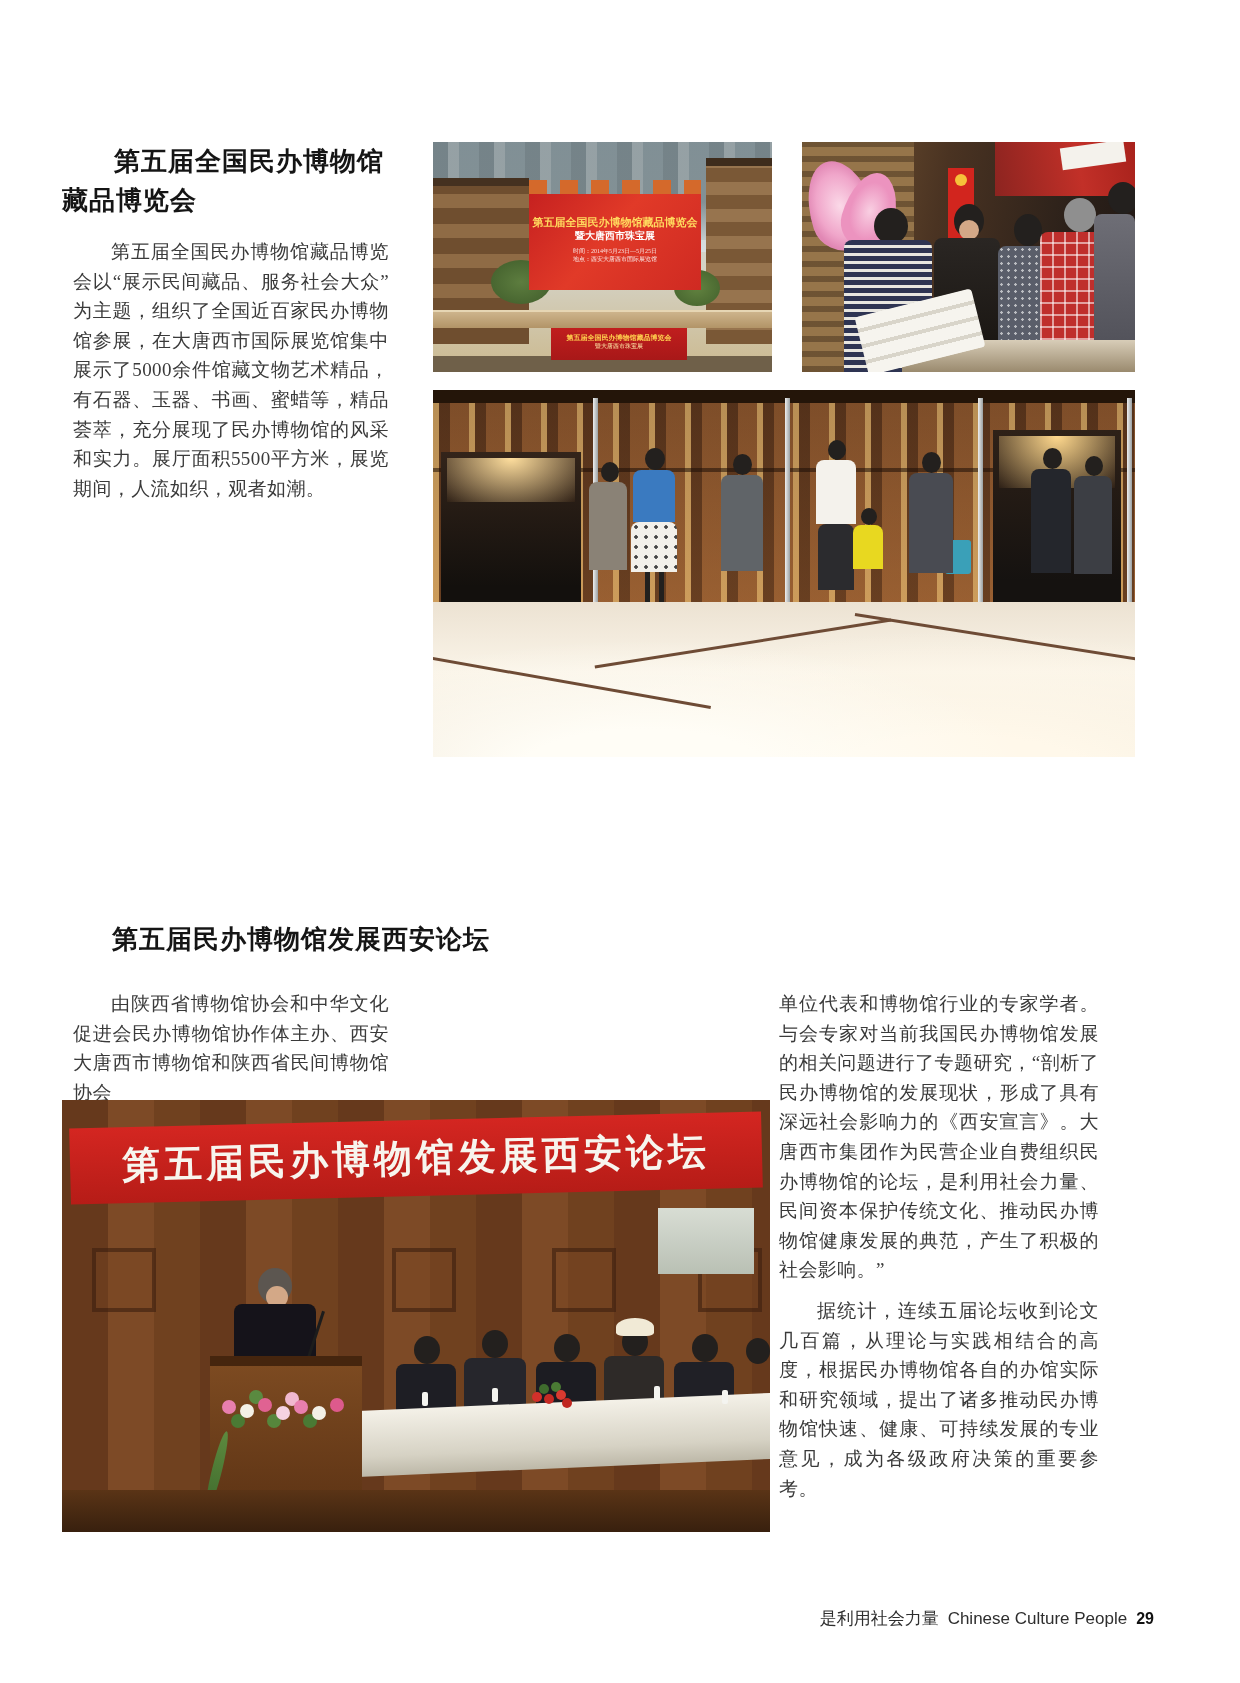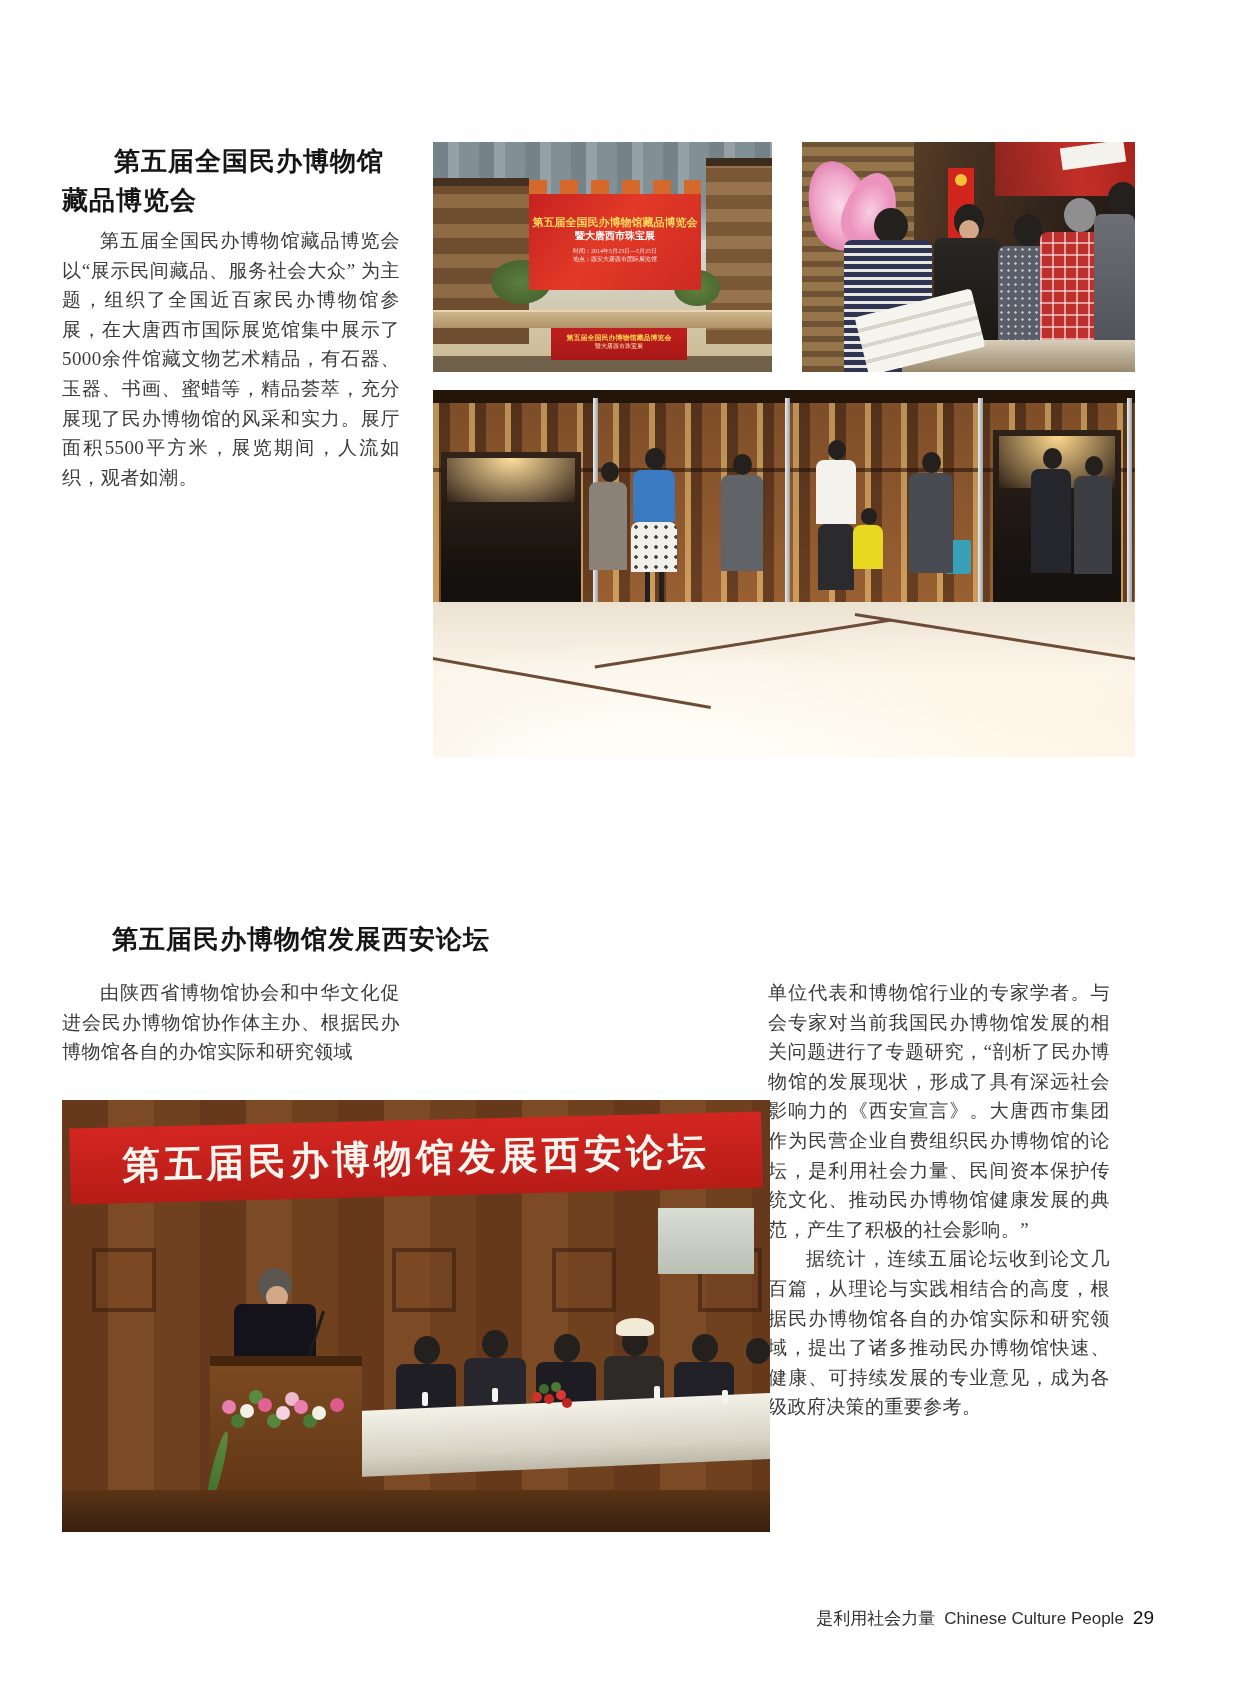--- a/index.html
+++ b/index.html
@@ -20,32 +20,32 @@
     position:absolute;left:62px;width:700px;
     font-family:"Liberation Sans","DejaVu Sans",sans-serif;
     font-weight:bold;color:#151515;
     font-size:26px;line-height:34px;padding-left:50px;letter-spacing:1px;
   }
   .bodycol{
     position:absolute;width:338px;
     font-size:19px;line-height:29.6px;text-align:justify;
     color:#3a3a3a;letter-spacing:0.4px;
   }
-  .bodycol p{margin:0;font-family:Liberation Serif, serif;}
+  .bodycol p{margin:11px;font-family:Liberation Serif, serif;}
   .bodycol p.indent{text-indent:2em;}
   .caption{
     position:absolute;font-size:19px;line-height:38px;color:#303030;
     letter-spacing:1px;text-align:justify;
   }
   .footer{
     position:absolute;top:1607px;right:86px;
     font-family:"Liberation Sans","DejaVu Sans",sans-serif;
     font-size:17px;color:#2e2e2e;display:flex;align-items:baseline;gap:9px;
   }
-  .footer .pageno{font-weight:normal;font-size:19px;color:#111;}
+  .footer .pageno{font-weight:bold;font-size:16px;color:#111;}
   
   .photo{position:absolute;overflow:hidden;background:#777;}
   .ph-a{left:433px;top:142px;width:339px;height:230px;background:linear-gradient(#c3cdd1,#d5d3c6 55%,#cbb98f);}
   .ph-b{left:802px;top:142px;width:333px;height:230px;background:linear-gradient(100deg,#7d5c36,#4a3322 40%,#2c211a 75%,#201713);}
   .ph-main{left:433px;top:390px;width:702px;height:367px;background:#8a5a30;}
   .ph-conf{left:62px;top:1100px;width:708px;height:432px;background:#6b3d1e;}
   .abs{position:absolute;}
   
   .a-sky{left:0;top:0;width:100%;height:98px;
     background:repeating-linear-gradient(90deg,#67767c 0 15px,#8d999d 15px 26px,#75858b 26px 46px);
@@ -254,21 +254,21 @@
       <div class="m-line" style="left:160px;top:40px;width:300px;transform:rotate(-9deg);"></div>
       <div class="m-line" style="left:420px;top:36px;width:320px;transform:rotate(9deg);"></div>
 
     </div>
   </div>
 
 
   <div class="h-title2" style="top:922px;">第五届民办博物馆发展西安论坛</div>
 
   <div class="bodycol" style="left:62px;top:978px;">
-    <p class="indent">由陕西省博物馆协会和中华文化促进会民办博物馆协作体主办、根据民办博物馆各自的办馆实际和研究领域</p>
+    <p class="indent">由陕西省博物馆协会和中华文化促进会民办博物馆协作体主办、西安大唐西市博物馆和陕西省民间博物馆协会</p>
   </div>
   <div class="bodycol" style="left:768px;top:978px;width:342px;">
     <p>单位代表和博物馆行业的专家学者。与会专家对当前我国民办博物馆发展的相关问题进行了专题研究，“剖析了民办博物馆的发展现状，形成了具有深远社会影响力的《西安宣言》。大唐西市集团作为民营企业自费组织民办博物馆的论坛，是利用社会力量、民间资本保护传统文化、推动民办博物馆健康发展的典范，产生了积极的社会影响。”</p>
     <p class="indent">据统计，连续五届论坛收到论文几百篇，从理论与实践相结合的高度，根据民办博物馆各自的办馆实际和研究领域，提出了诸多推动民办博物馆快速、健康、可持续发展的专业意见，成为各级政府决策的重要参考。</p>
   </div>
 
   <div class="photo ph-conf">
     <div class="abs c-wall"></div>
     <div class="abs c-carve" style="left:30px;"></div>
     <div class="abs c-carve" style="left:330px;"></div>

